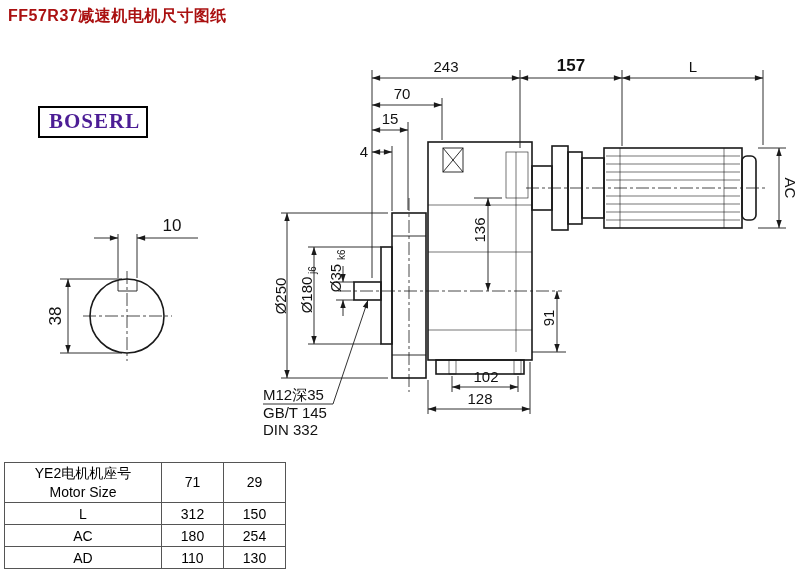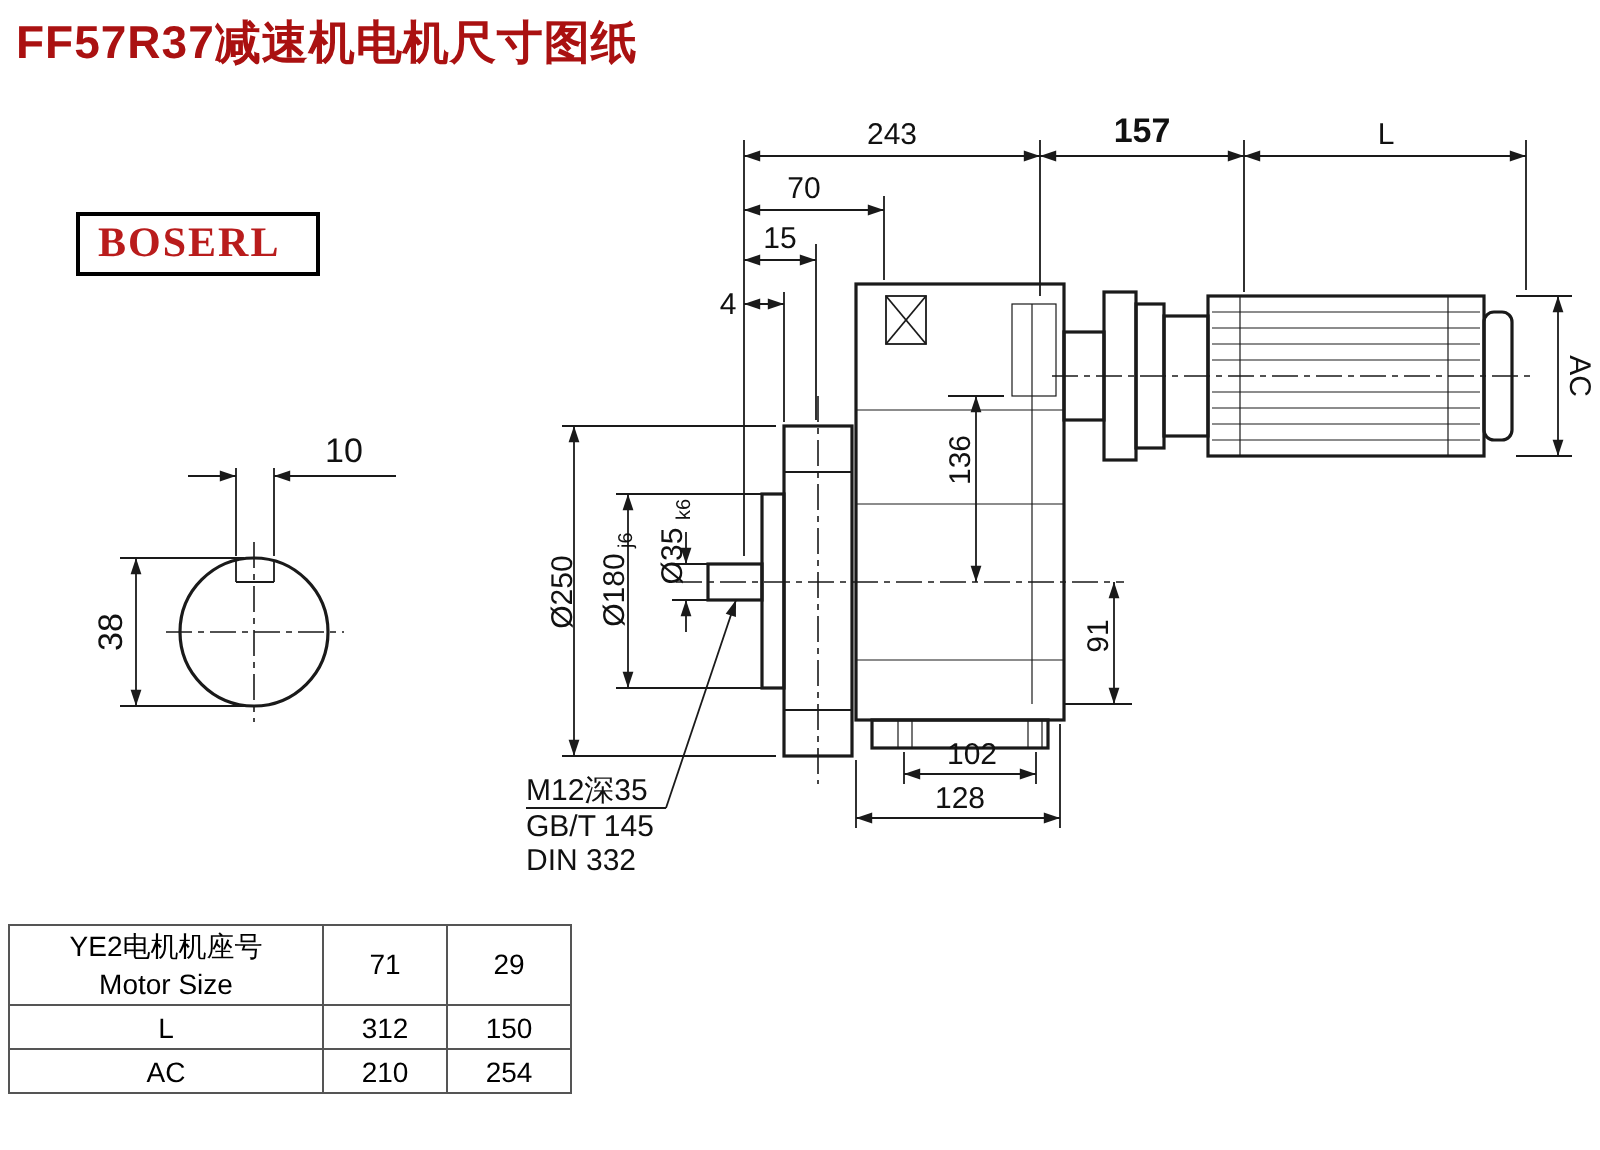--- a/index.html
+++ b/index.html
@@ -2,27 +2,27 @@
 <html><head>
 <meta charset="utf-8">
 <style>
   html,body{margin:0;padding:0;}
   body{
     width:800px;height:575px;position:relative;background:#ffffff;
     font-family:"Liberation Sans",sans-serif;overflow:hidden;color:#111;
   }
   .title{
     position:absolute;left:8px;top:6px;
-    font-size:23px;font-weight:bold;color:#aa1111;letter-spacing:.5px;white-space:nowrap;
+    font-size:16px;font-weight:bold;color:#aa1111;letter-spacing:.5px;white-space:nowrap;
   }
   .logo{
     position:absolute;left:38px;top:106px;
-    border:2px solid #000;padding:1px 18px 2px 9px;
+    border:2px solid #000;padding:1px 6px 2px 9px;
     font-family:"Liberation Serif",serif;font-size:21px;font-weight:bold;
-    color:#b91c1c;letter-spacing:1px;
+    color:#4c1d95;letter-spacing:1px;
   }
   svg.drawing{position:absolute;left:0;top:0;font-family:"Liberation Sans",sans-serif;}
   svg.drawing text{fill:#111;}
   .outline{fill:none;stroke:#1a1a1a;stroke-width:1.6;}
   .thin{fill:none;stroke:#1a1a1a;stroke-width:0.9;}
   .hair{fill:none;stroke:#1a1a1a;stroke-width:0.6;}
   .dim{fill:none;stroke:#1a1a1a;stroke-width:0.9;}
   .cl{fill:none;stroke:#1a1a1a;stroke-width:0.8;stroke-dasharray:13 3 3 3;}
   .dtxt{font-size:15px;}
   .dtxt-lg{font-size:17px;}
@@ -245,17 +245,22 @@
     <td class="c-val">71</td>
     <td class="c-val">29</td>
   </tr>
   <tr class="row">
     <td>L</td>
     <td>312</td>
     <td>150</td>
   </tr>
   <tr class="row">
     <td>AC</td>
-    <td>210</td>
+    <td>180</td>
     <td>254</td>
+  </tr>
+  <tr class="row">
+    <td>AD</td>
+    <td>110</td>
+    <td>130</td>
   </tr>
 </tbody>
   </table>
 
 </body></html>

